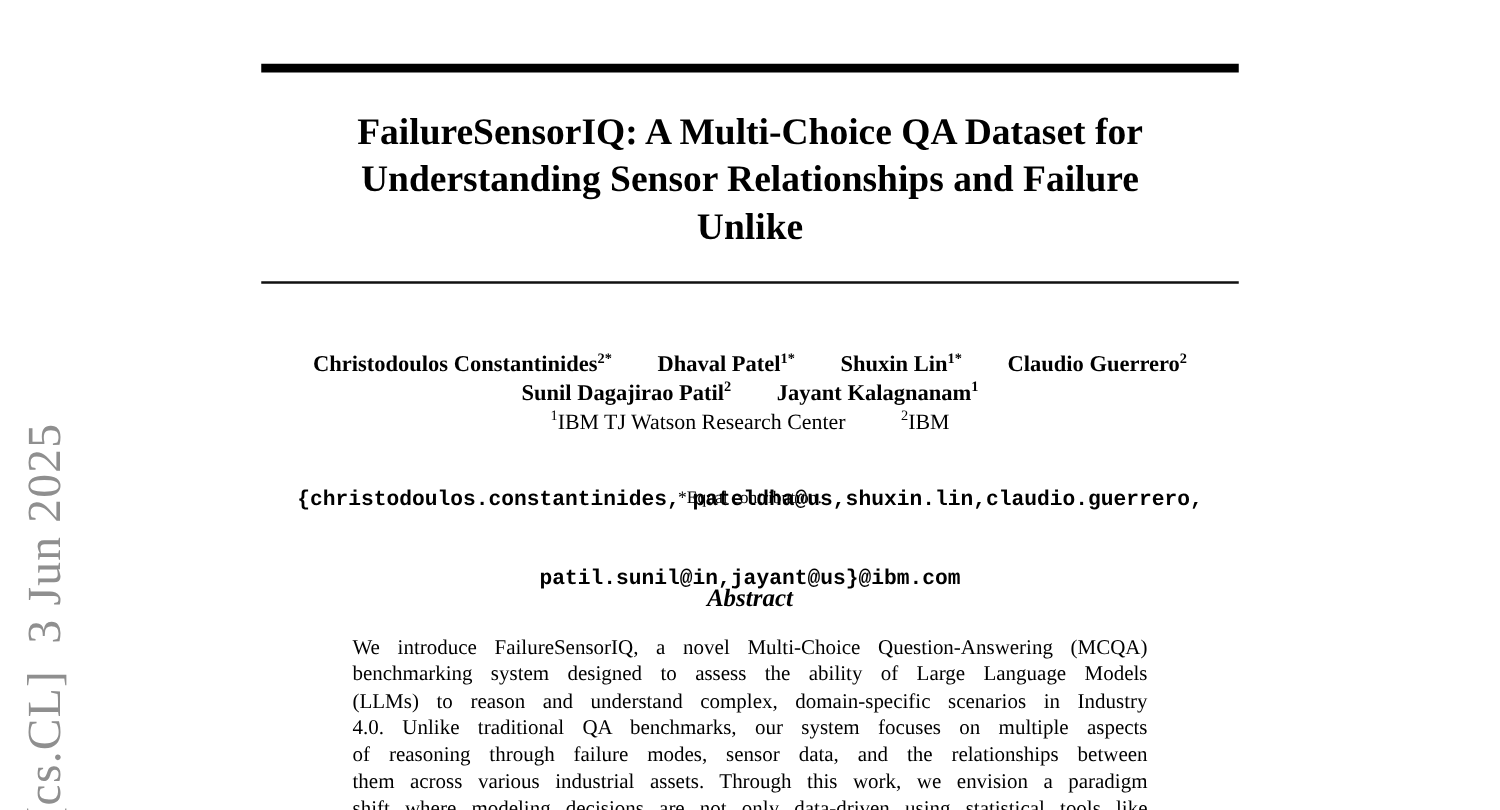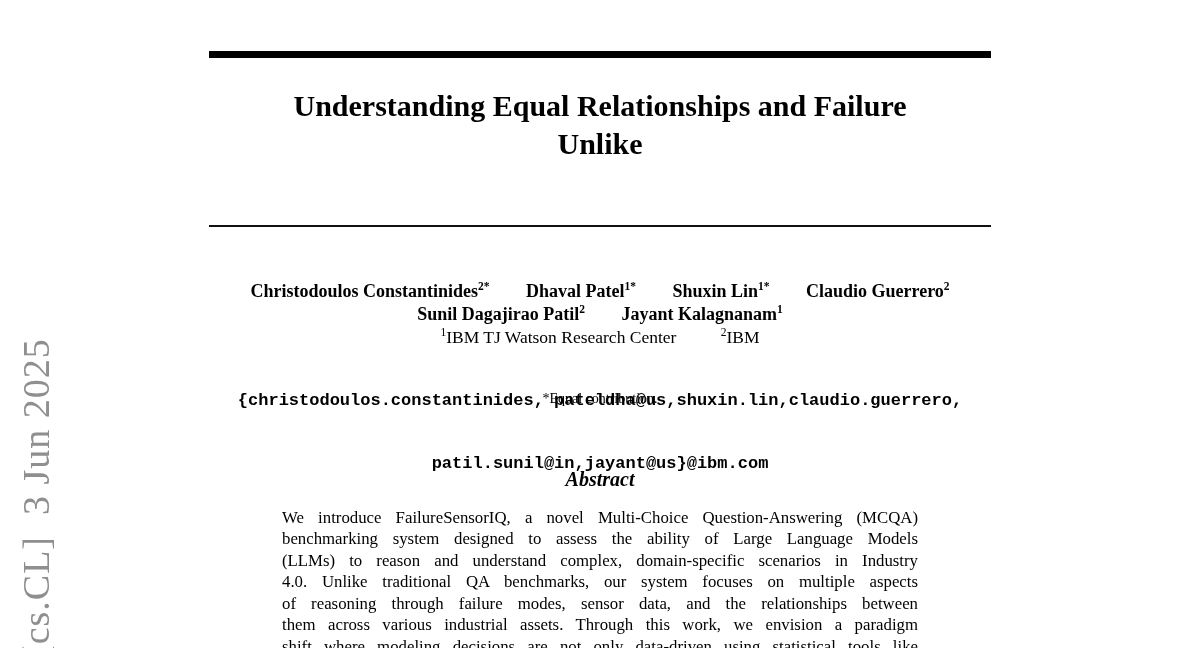--- a/index.html
+++ b/index.html
@@ -142,21 +142,22 @@
 </head>
 <body>
 
 <div class="page">
 
   <div class="arxiv-stamp">[cs.CL]  3 Jun 2025</div>
 
   <div class="rule-thick"></div>
 
   <h1 class="title">
-    <span class="title-line">Understanding Equal Relationships and Failure</span>
+    <span class="title-line">FailureSensorIQ: A Multi-Choice QA Dataset for</span>
+    <span class="title-line">Understanding Sensor Relationships and Failure</span>
     <span class="title-line">Unlike</span>
   </h1>
 
   <div class="rule-thin"></div>
 
   <div class="authors">
     <div class="author-line">
       <span class="author"><span>Christodoulos Constantinides</span><sup>2*</sup></span>
       <span class="author"><span>Dhaval Patel</span><sup>1*</sup></span>
       <span class="author"><span>Shuxin Lin</span><sup>1*</sup></span>

